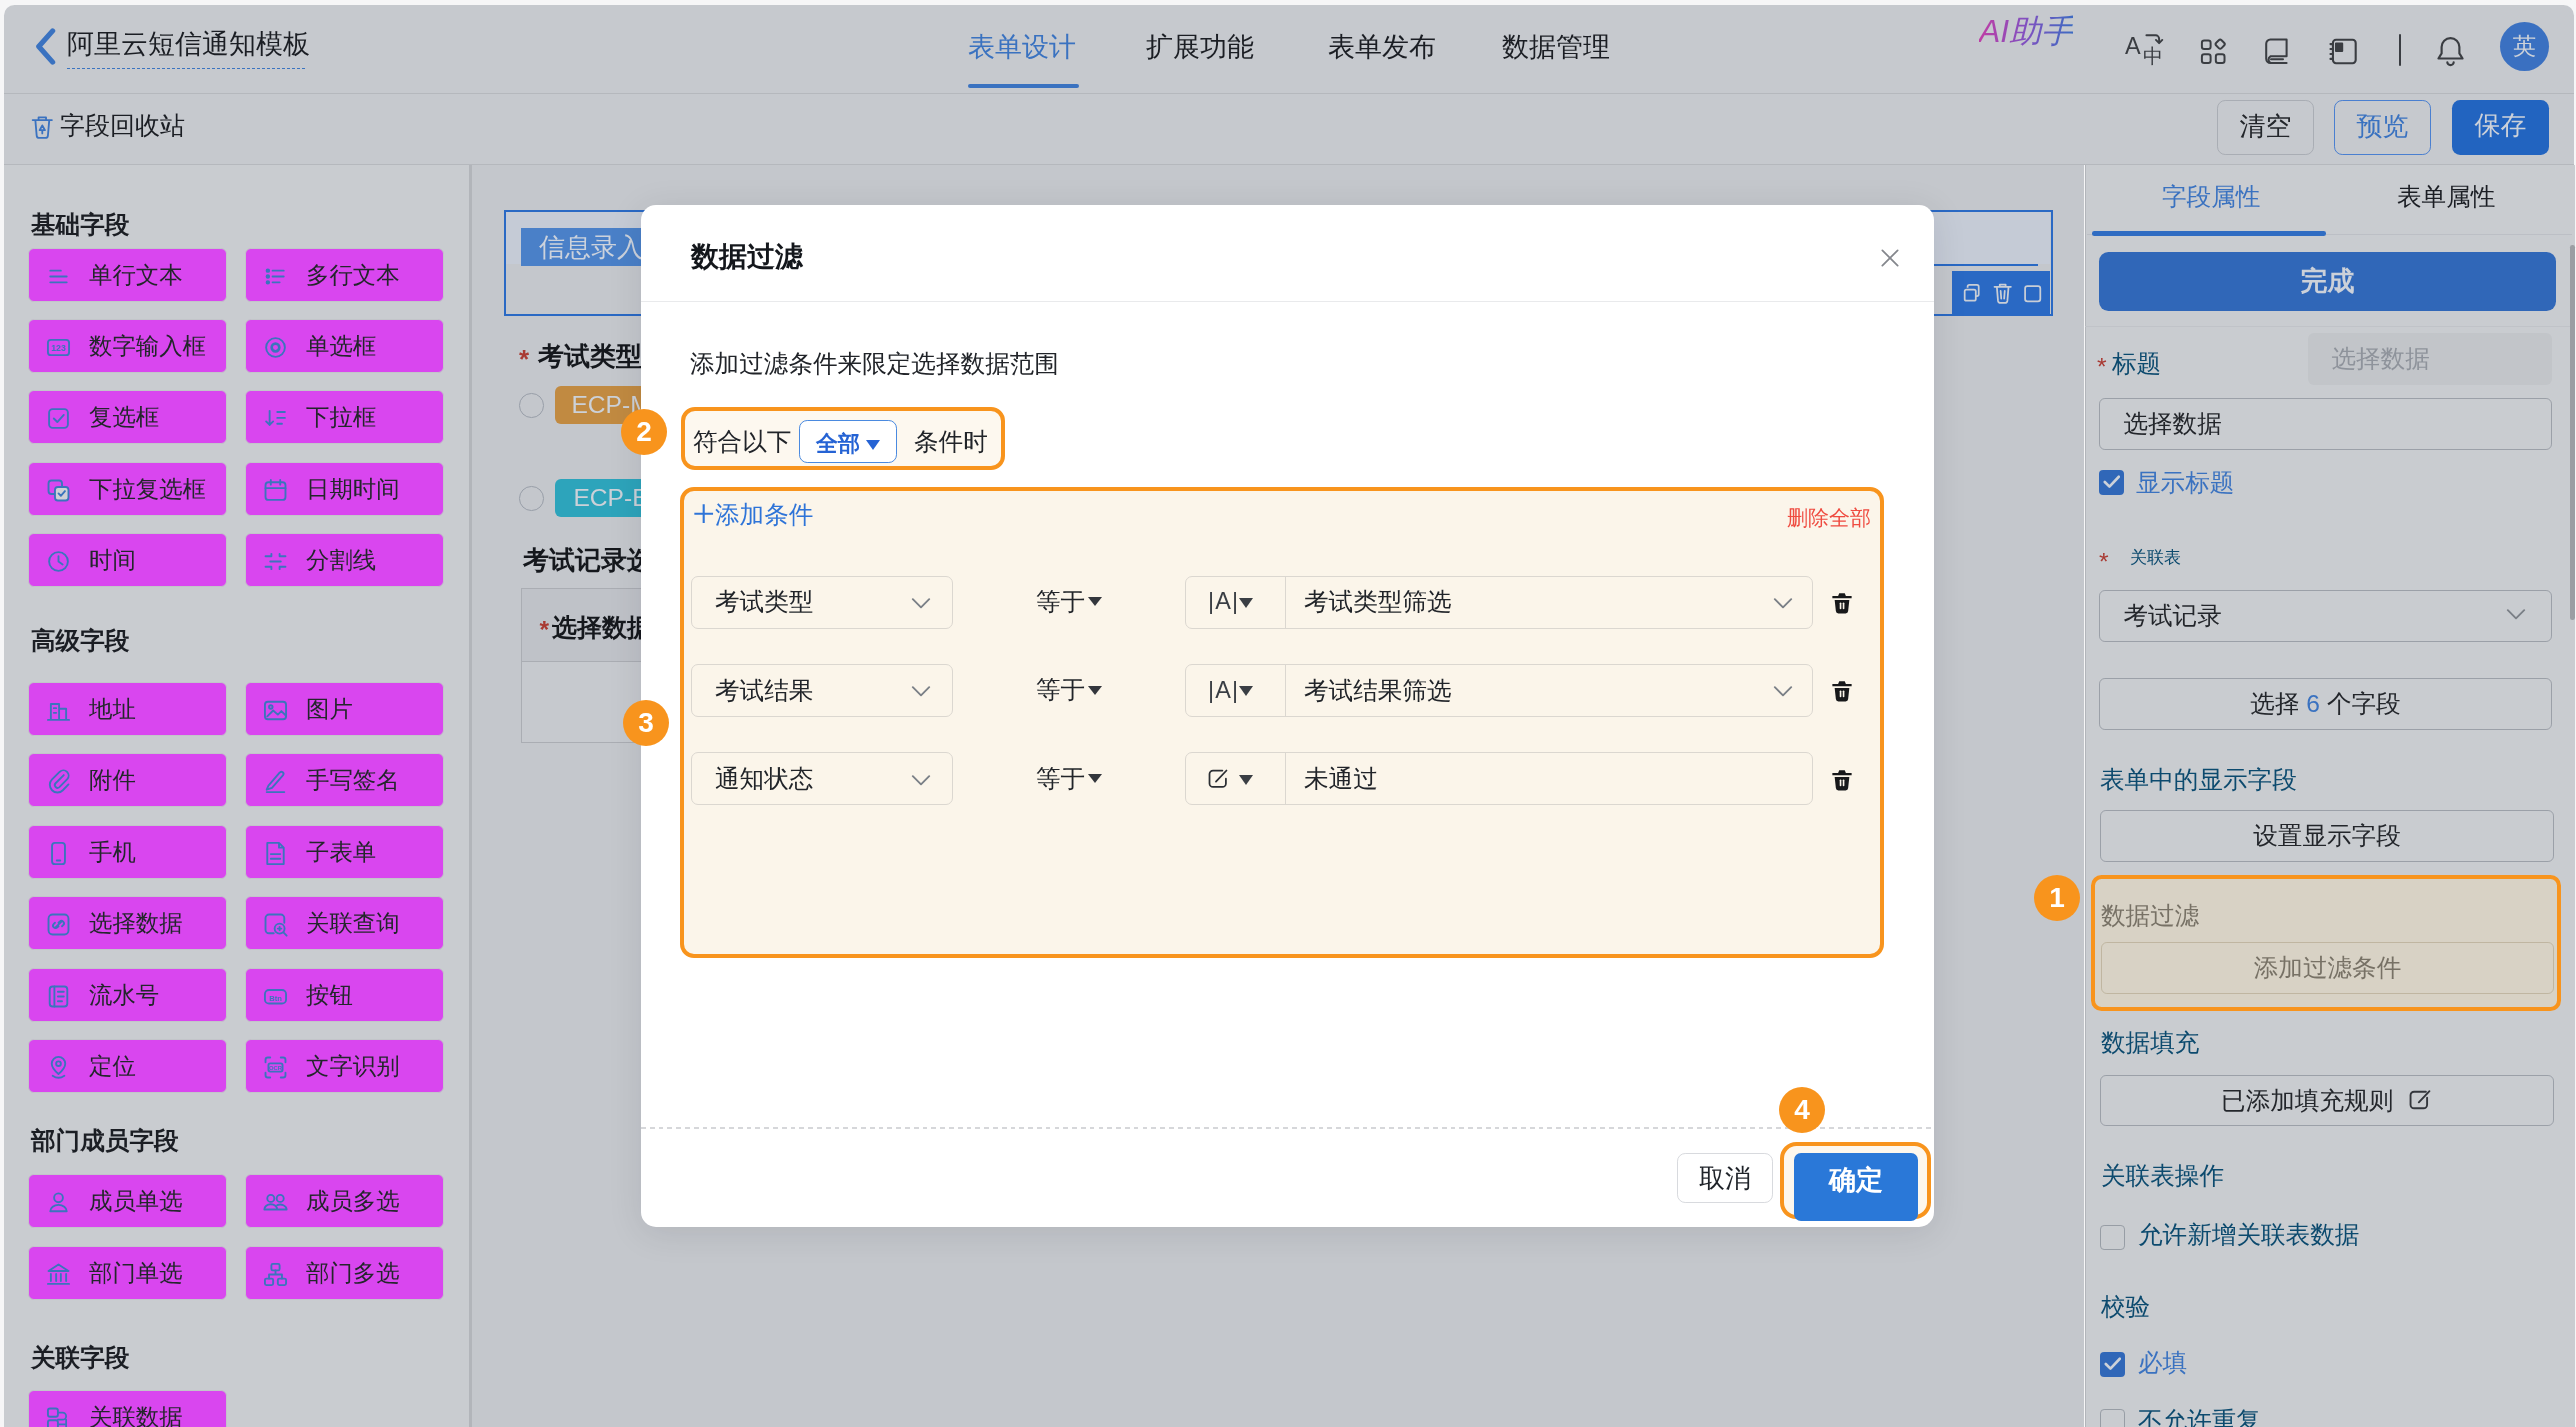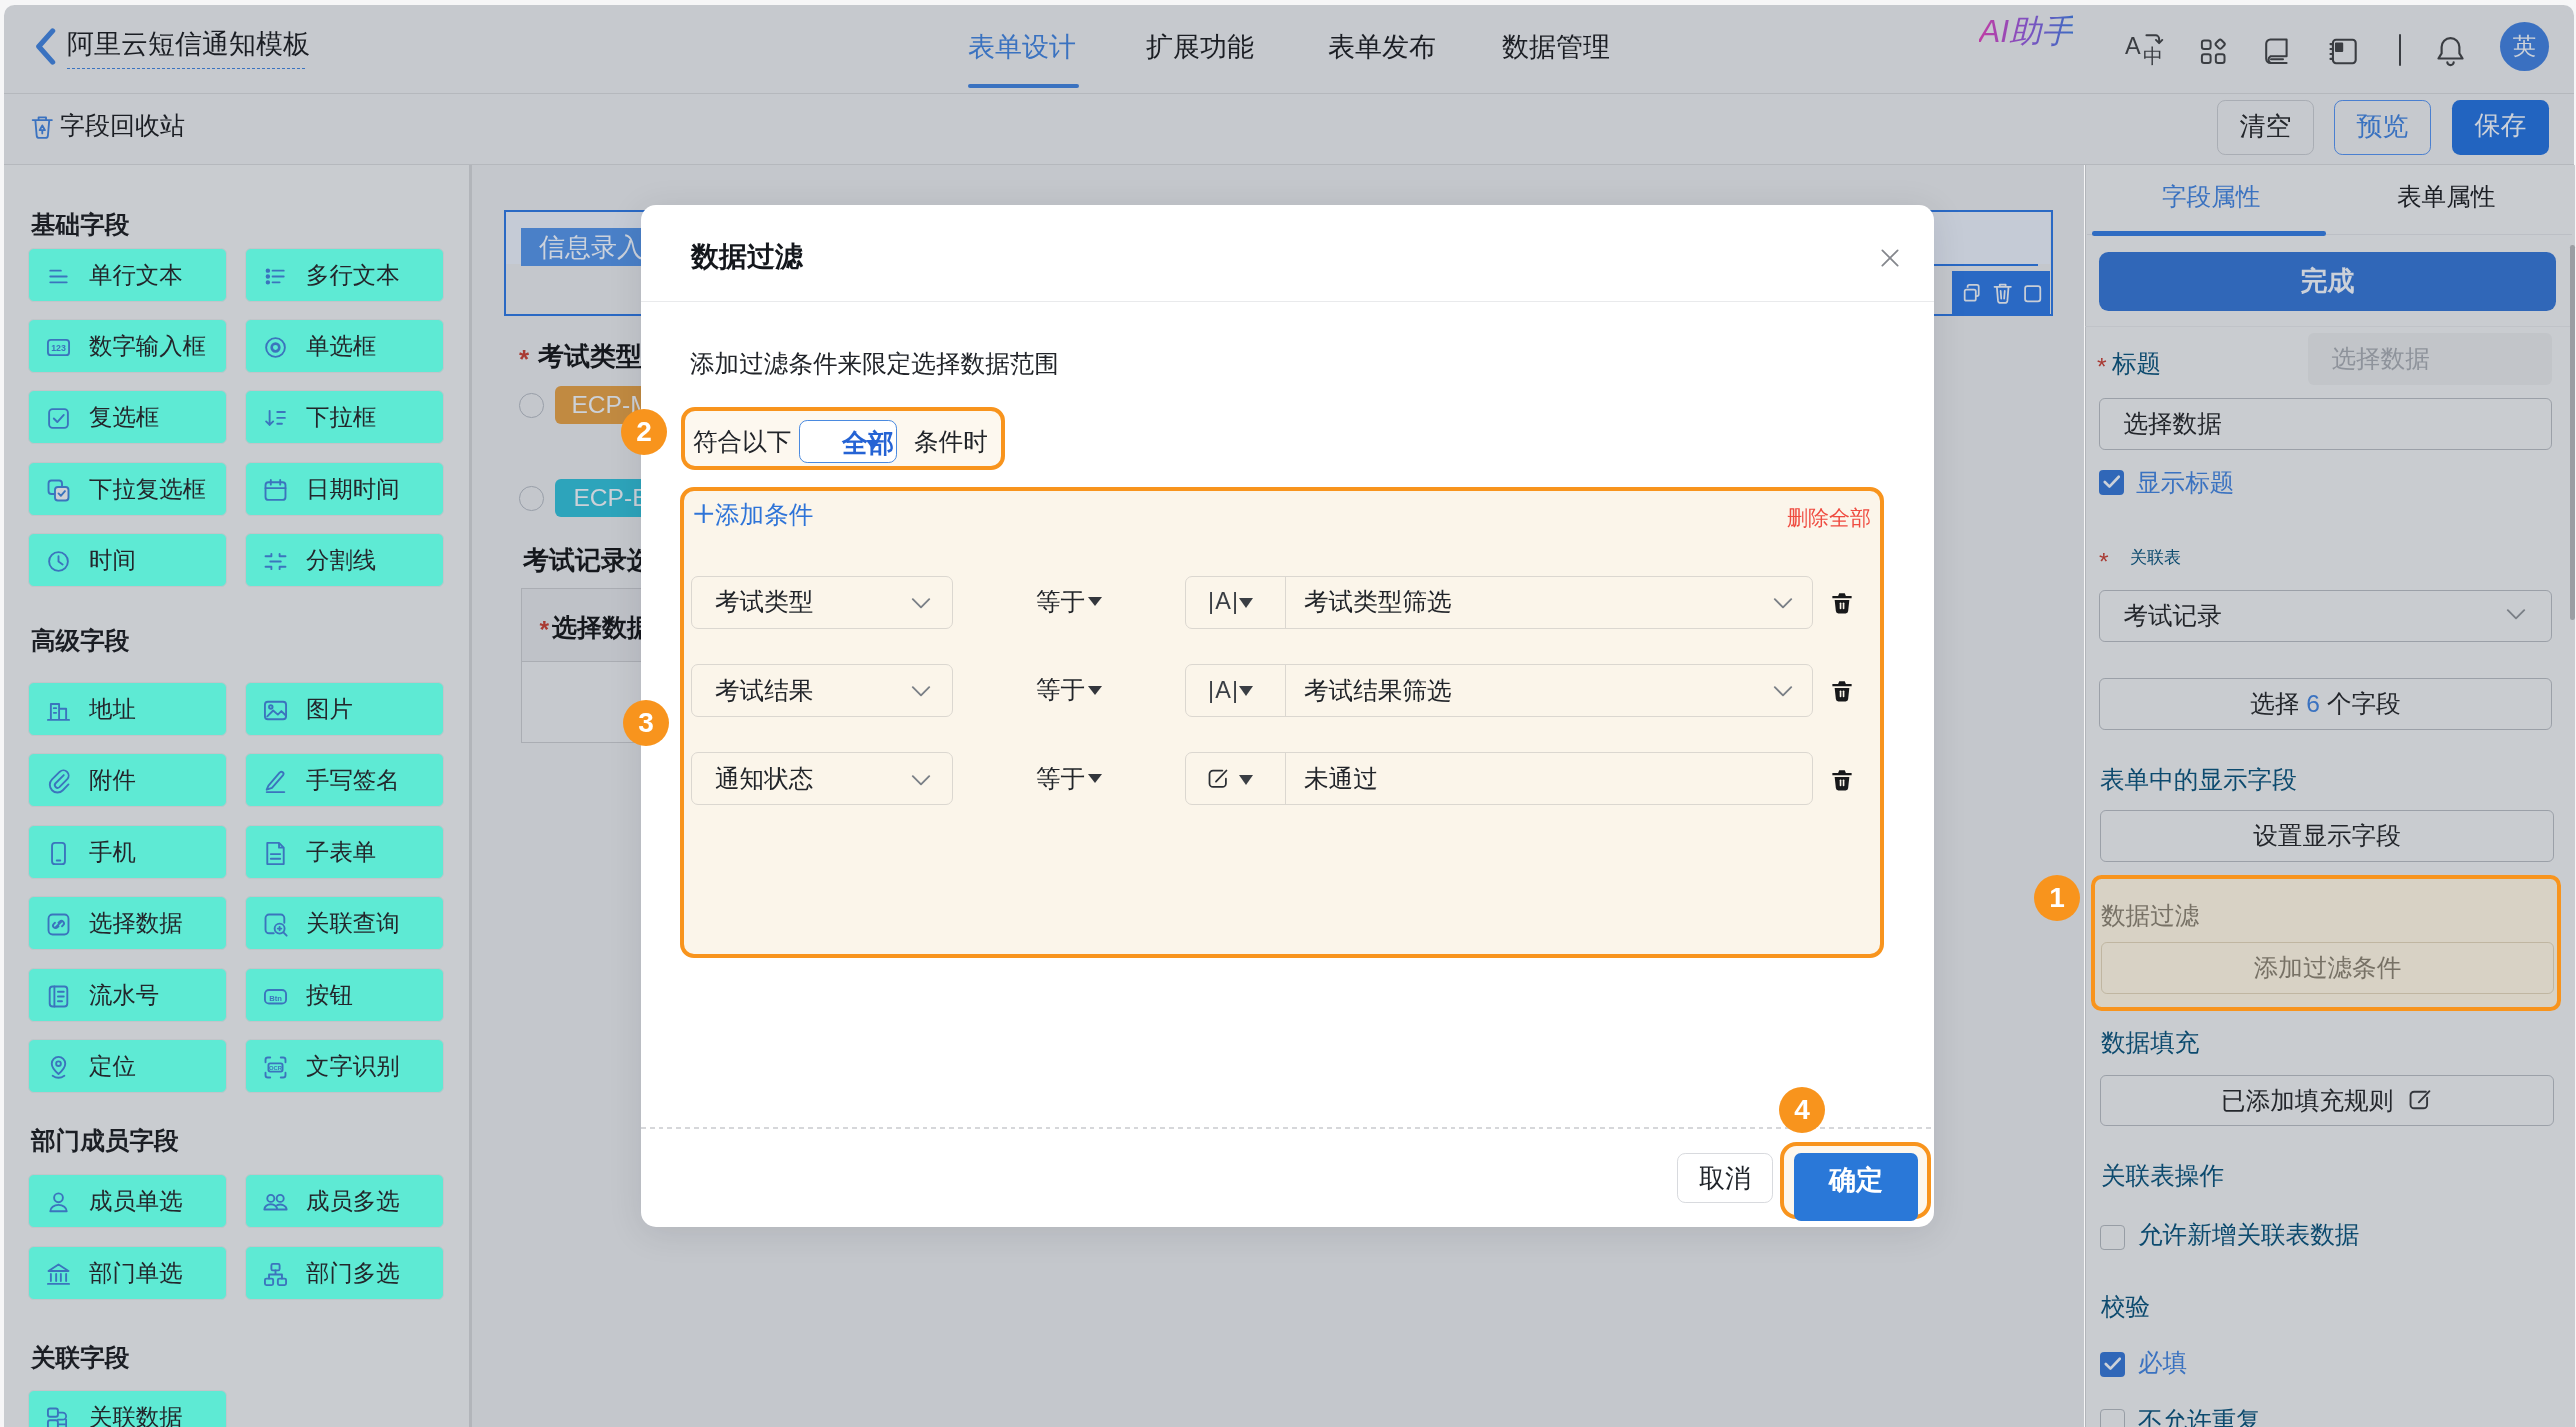--- a/index.html
+++ b/index.html
@@ -9,21 +9,21 @@
 .b{font-weight:bold;}
 .blue{color:#3a72c0;}
 .ink{color:#1b1e24;}
 .red{color:#a93a33;}
 
 #hdr{position:absolute;left:4.1px;top:4.7px;width:2570px;height:88px;background:#c6c9ce;border-bottom:1.2px solid #b5b8bd;border-radius:10.5px 10.5px 0 0;}
 #tbar{position:absolute;left:4.1px;top:94px;width:2570px;height:70px;background:#c6c9ce;border-bottom:1.2px solid #b5b8bd;}
 .topbtn{position:absolute;top:100px;width:97px;height:55px;border-radius:8.2px;box-sizing:border-box;text-align:center;line-height:50px;font-size:26px;}
 
 #side{position:absolute;left:4.1px;top:165px;width:465px;height:1263px;background:#c9ccd0;border-right:3.5px solid #b2b5ba;}
-.fbtn{position:absolute;width:199px;height:54px;background:#5eead4;border:1.2px solid #c2c5c9;border-radius:5.9px;box-sizing:border-box;}
+.fbtn{position:absolute;width:199px;height:54px;background:#d946ef;border:1.2px solid #c2c5c9;border-radius:5.9px;box-sizing:border-box;}
 .fbtn svg{position:absolute;left:16.4px;top:13.5px;}
 .fbtn .lb{position:absolute;left:60px;top:0;height:52px;line-height:52px;font-size:23.4px;color:#23262b;white-space:nowrap;}
 .sect{position:absolute;font-size:24.6px;font-weight:bold;color:#1b1e24;white-space:nowrap;}
 
 #canvas{position:absolute;left:472px;top:165px;width:1612px;height:1263px;background:#c4c7cc;}
 
 #rp{position:absolute;left:2085px;top:165px;width:489px;height:1263px;background:#c9ccd0;border-left:1.8px solid #b2b5ba;}
 .rbtn{position:absolute;border:1.2px solid #9ba0a8;border-radius:5.9px;box-sizing:border-box;text-align:center;color:#23262b;}
 .cb{position:absolute;width:24.6px;height:24.6px;border-radius:4.1px;box-sizing:border-box;}
 .cb.on{background:#3067b8;}
@@ -447,21 +447,21 @@
   <svg class="abs" style="left:1880px;top:248px" width="20" height="20" viewBox="0 0 34 34">
         <g stroke="#84878d" stroke-width="3" stroke-linecap="round">
           <path d="M4 4 L30 30 M30 4 L4 30"></path>
         </g>
       </svg>
   <div class="abs" style="left:641px;top:301px;width:1293px;height:1.2px;background:#e9eaec;"></div>
   <div class="mtxt" style="left:690px;top:350px;font-size:24.6px;line-height:28px;">添加过滤条件来限定选择数据范围</div>
   <div class="abs" style="left:681px;top:407px;width:324px;height:63px;border:4.7px solid #f8941d;border-radius:14px;background:#fdf8ef;box-sizing:border-box;"></div>
   <div class="mtxt" style="left:693px;top:428px;font-size:24.6px;line-height:28px;">符合以下</div>
   <div class="abs" style="left:799px;top:420px;width:98px;height:43px;border:1.8px solid #4a8ae0;border-radius:8.2px;box-sizing:border-box;background:#fff;"></div>
-  <div class="mtxt b" style="left:816px;top:430px;font-size:26px;line-height:27px;color:#2563d4;margin-left:26px;">全部</div>
+  <div class="mtxt b" style="left:816px;top:430px;font-size:22px;line-height:27px;color:#2563d4;">全部</div>
   <div class="abs" style="left:866px;top:440px;width:0;height:0;border-left:7px solid transparent;border-right:7px solid transparent;border-top:10px solid #2563d4;"></div>
   <div class="mtxt" style="left:914px;top:428px;font-size:24.6px;line-height:28px;">条件时</div>
   <div class="abs" style="left:680px;top:487px;width:1204px;height:471px;border:4.7px solid #f8941d;border-radius:14px;background:#fbf5ea;box-sizing:border-box;"></div>
   <svg class="abs" style="left:692px;top:502px" width="23.4" height="23.4" viewBox="0 0 40 40">
         <path d="M20 4 V36 M4 20 H36" stroke="#2e74d8" stroke-width="3.6" fill="none"></path>
       </svg>
   <div class="mtxt" style="left:715px;top:501px;font-size:24.6px;line-height:28px;color:#2e74d8;">添加条件</div>
   <div class="mtxt" style="left:1787px;top:506px;font-size:21px;line-height:24.6px;color:#ef4b40;">删除全部</div>
 
   <div class="sel" style="left:691px;top:576px;width:262px;height:53px;"></div>

